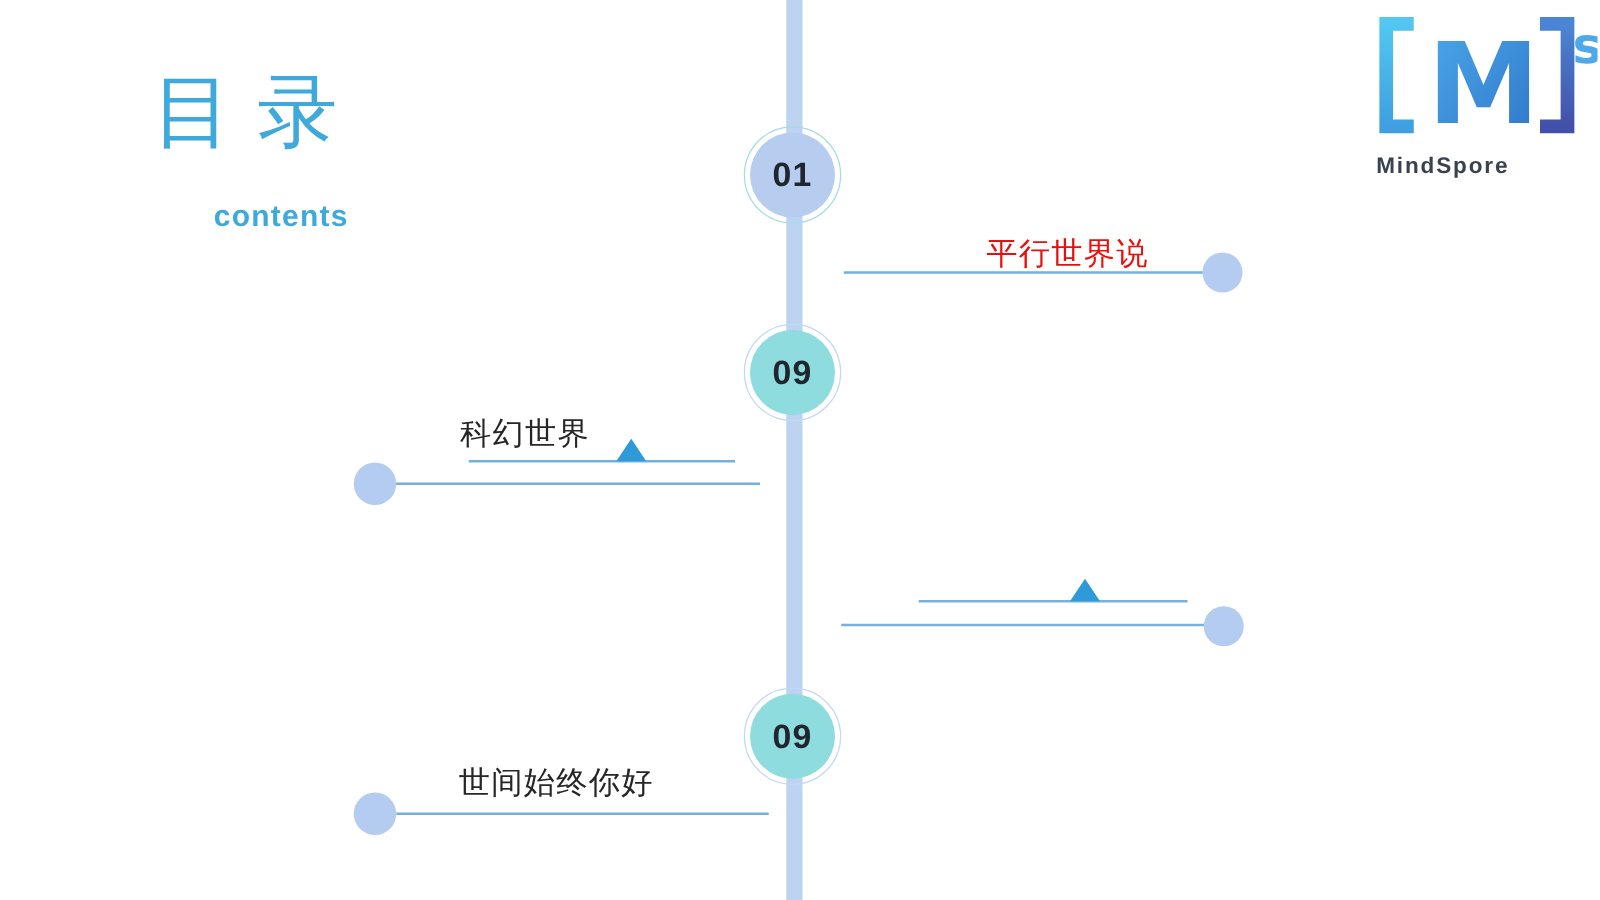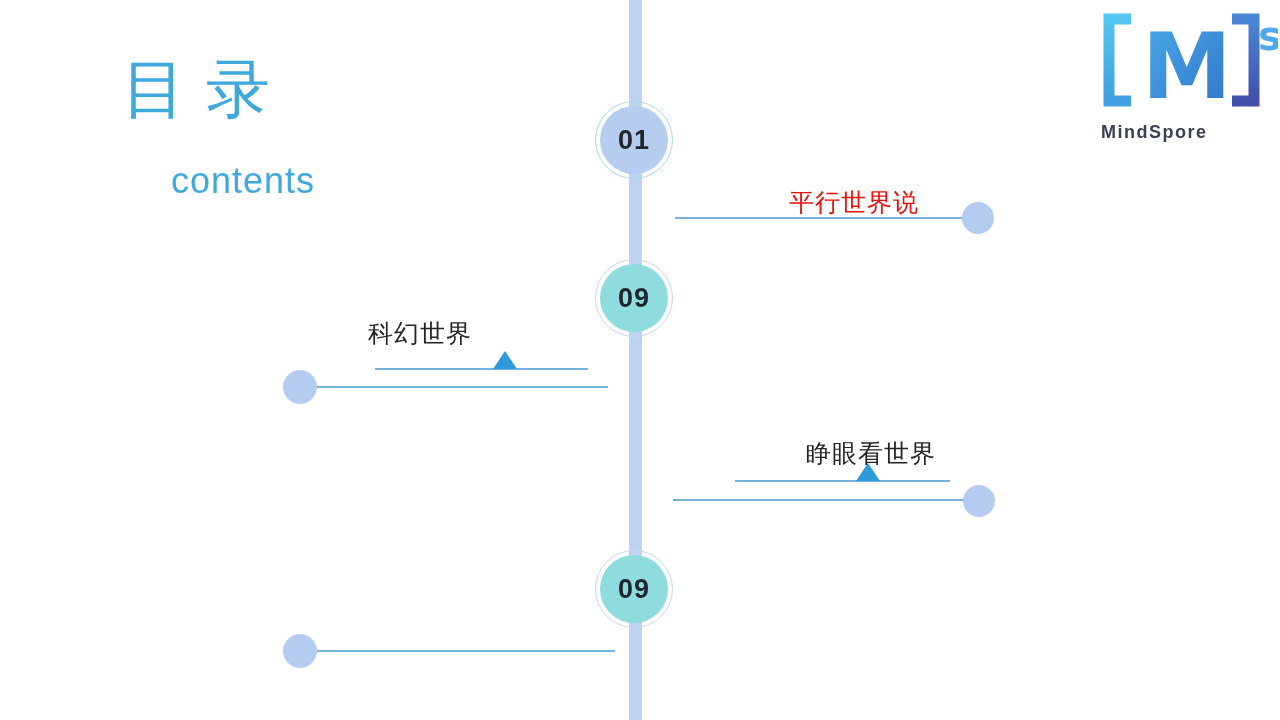--- a/index.html
+++ b/index.html
@@ -19,24 +19,24 @@
     font-size: 64px;
     letter-spacing: 20px;
     line-height: 1.1;
     color: var(--title-blue, #3FA9DC);
     font-weight: 400;
     white-space: nowrap;
   }
   .page-subtitle {
     position: absolute;
     left: 171px; top: 160px;
-    font-size: 36px;
+    font-size: 24px;
     letter-spacing: 1px;
     color: var(--title-blue, #3FA9DC);
-    font-weight: 400;
+    font-weight: 700;
   }
 
   
   .logo-mark {
     position: absolute;
     left: 1098px; top: 10px;
     width: 180px; height: 100px;
   }
   .logo-wordmark {
     position: absolute;
@@ -95,21 +95,21 @@
   
   .item-label {
     position: absolute;
     font-size: 25px;
     color: var(--label-dark, #262626);
     white-space: nowrap;
     letter-spacing: 1px;
     font-family: Liberation Mono, monospace;
   }
   #label-1 { left: 789px; top: 186px; color: var(--label-red, #E8100C); }
-  #label-2 { left: 368px; top: 317px; }
+  #label-2 { left: 368px; top: 330px; }
   #label-3 { left: 806px; top: 437px; }
   #label-4 { left: 367px; top: 609px; }
 
   
   .hline {
     position: absolute;
     height: 1.5px;
     background: var(--connector, #74B1DC);
   }
   #line-1      { left: 675px; top: 217px; width: 301px; }
@@ -198,22 +198,22 @@
   <div class="item-label" id="label-1">平行世界说</div>
   <div class="hline" id="line-1"></div>
   <div class="dot" id="dot-1"></div>
 
   <div class="item-label" id="label-2">科幻世界</div>
   <div class="hline" id="line-2a"></div>
   <div class="tri-up" id="tri-2"></div>
   <div class="hline" id="line-2b"></div>
   <div class="dot" id="dot-2"></div>
 
-  <div class="item-label" id="label-3">睁眼看世界</div>
   <div class="hline" id="line-3a"></div>
   <div class="tri-up" id="tri-3"></div>
   <div class="hline" id="line-3b"></div>
   <div class="dot" id="dot-3"></div>
 
+  <div class="item-label" id="label-4">世间始终你好</div>
   <div class="hline" id="line-4"></div>
   <div class="dot" id="dot-4"></div>
 
 </div>
 
 </body></html>

